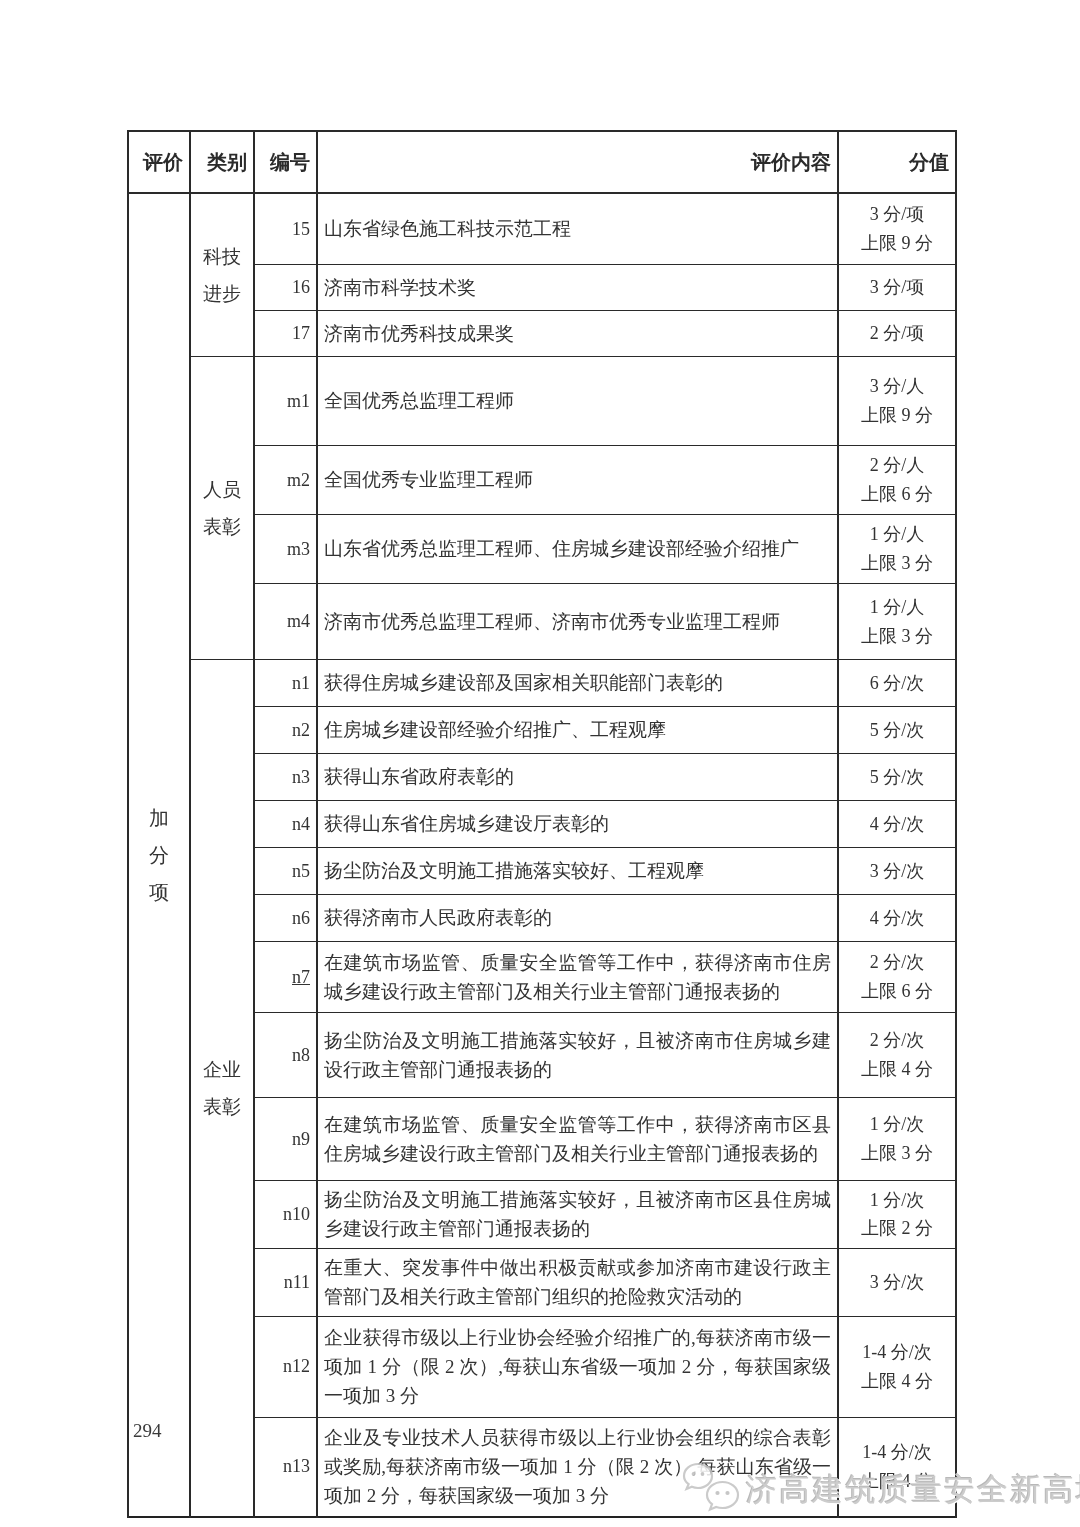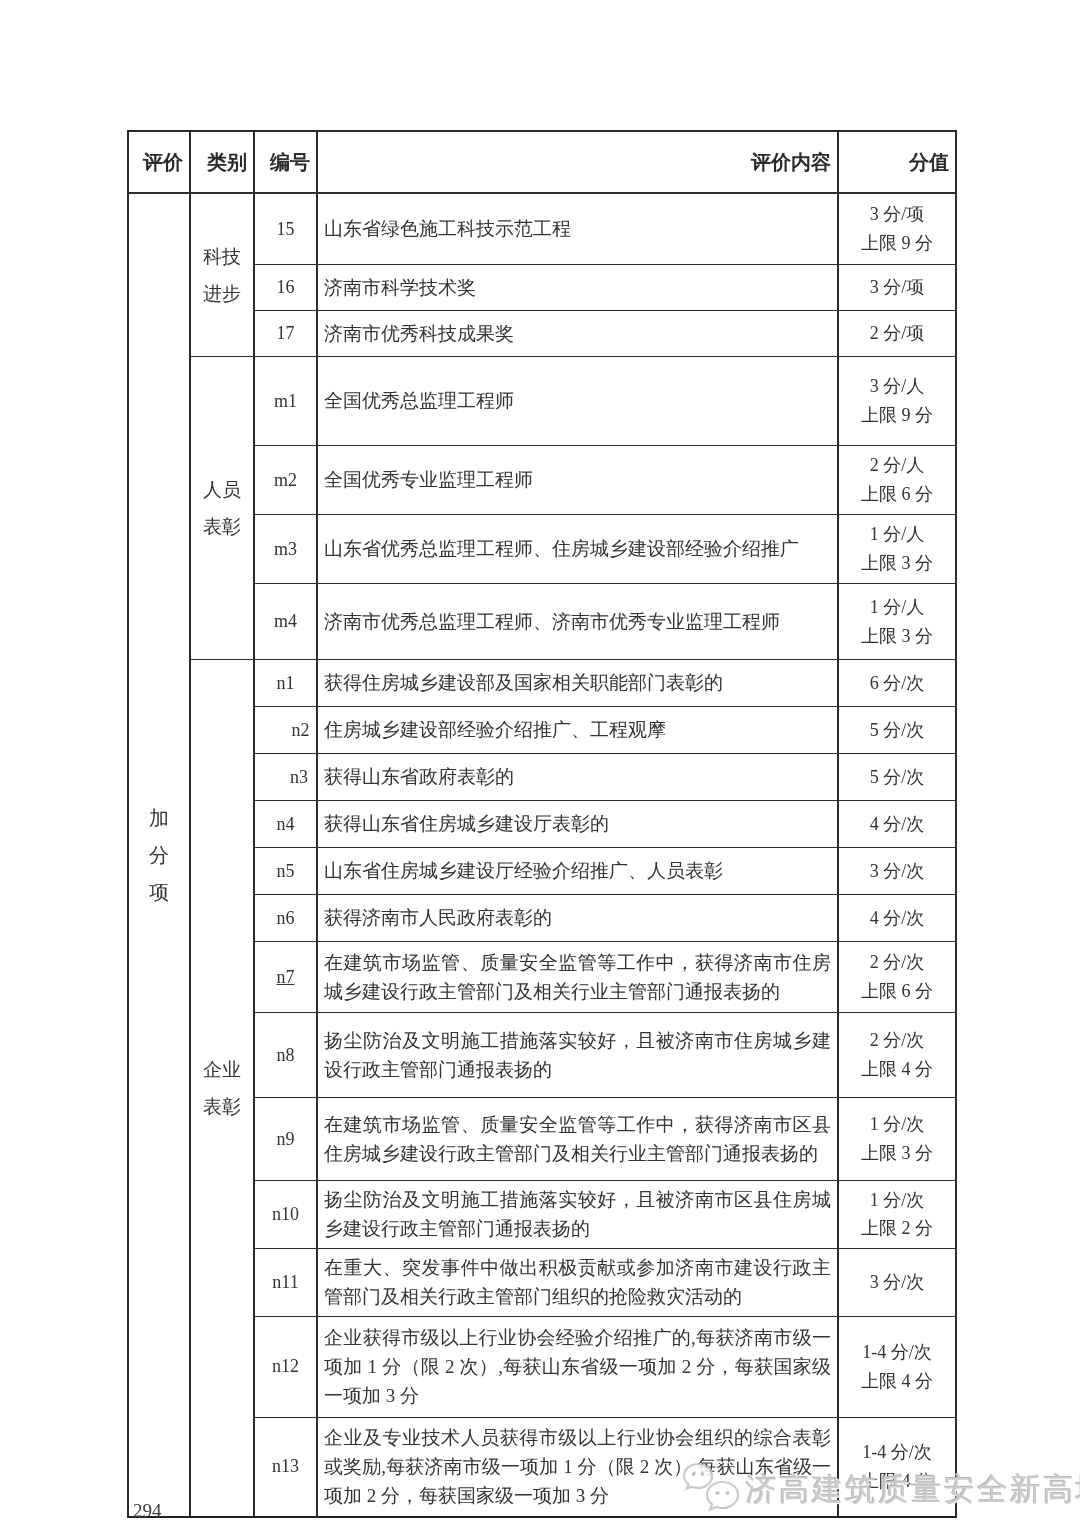--- a/index.html
+++ b/index.html
@@ -35,35 +35,35 @@
     display:flex;flex-direction:column;align-items:center;gap:15px;
     font-size:20px;color:#333;line-height:1.1;
   }
   .cat-cell{vertical-align:middle;text-align:center;}
   .cat-label{
     width:2.15em;margin:0 auto;
     font-size:19px;line-height:1.95;color:#333;
     text-align:center;word-break:break-all;
   }
   .code-cell{
-    text-align:center;vertical-align:middle;
+    text-align:right;vertical-align:middle;
     font-size:18px;color:#333;
   }
   .content-cell{
     vertical-align:middle;text-align:justify;
     font-size:19px;line-height:1.55;color:#333;
     padding:4px 12px;
   }
   .score-cell{
     text-align:center;vertical-align:middle;
     font-size:18px;line-height:1.6;color:#333;
     padding:4px 4px;
   }
   .page-number{
-    position:absolute;left:133px;top:1500px;
+    position:absolute;left:133px;top:1420px;
     font-size:19px;color:#3a3a3a;
   }
   .watermark{
     position:absolute;left:682px;top:1462px;
     display:flex;align-items:center;gap:6px;
   }
   .watermark-text{
     font-size:31px;letter-spacing:2px;
     color:#cccccc;
     text-shadow:-1px -1px 0 #b8b8b8,1px 1px 0 #ffffff;
@@ -188,21 +188,21 @@
         </tr>
         <tr>
           <td class="code-cell" style="height: 38px; border-radius: 19px;">n4</td>
           <td class="content-cell">获得山东省住房城乡建设厅表彰的</td>
           <td class="score-cell">
             <div>4 分/次</div>
           </td>
         </tr>
         <tr>
           <td class="code-cell" style="height: 38px;">n5</td>
-          <td class="content-cell">山东省住房城乡建设厅经验介绍推广、人员表彰</td>
+          <td class="content-cell">扬尘防治及文明施工措施落实较好、工程观摩</td>
           <td class="score-cell">
             <div>3 分/次</div>
           </td>
         </tr>
         <tr>
           <td class="code-cell" style="height: 38px; border-radius: 13px;">n6</td>
           <td class="content-cell">获得济南市人民政府表彰的</td>
           <td class="score-cell">
             <div>4 分/次</div>
           </td>

